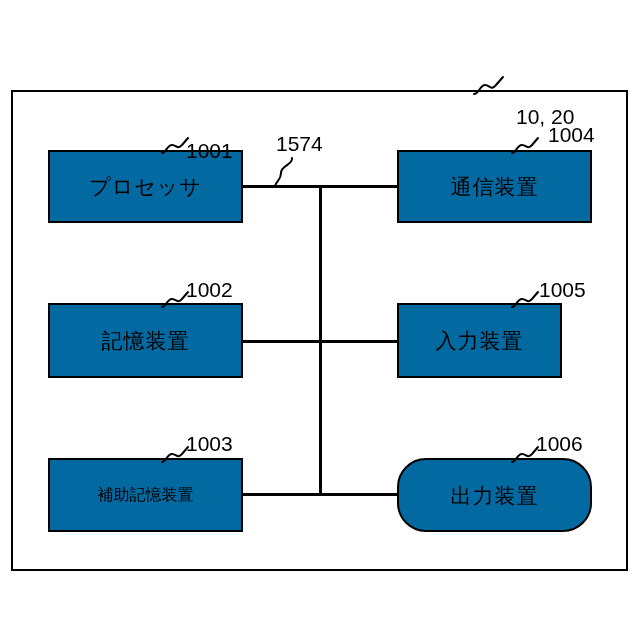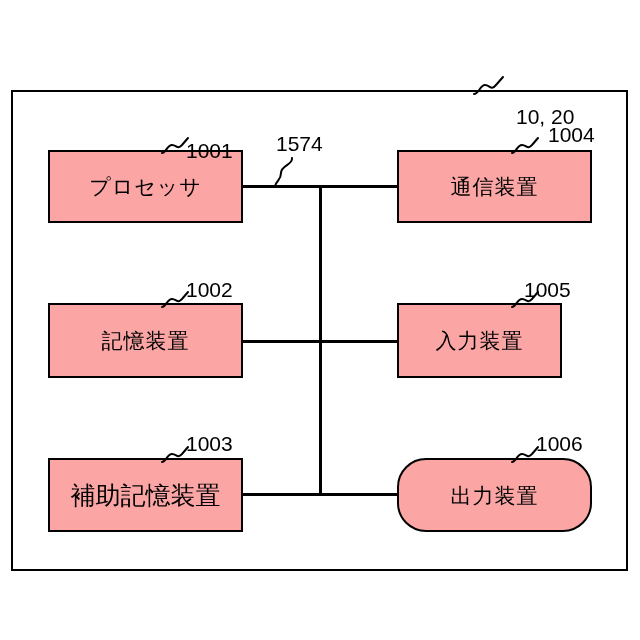--- a/index.html
+++ b/index.html
@@ -28,35 +28,35 @@
     height: 481px;
     border: 2px solid #000000;
     box-sizing: border-box;
     background: transparent;
   }
   
   .block {
     position: absolute;
     border: 2px solid #000000;
     box-sizing: border-box;
-    background: #fca5a5;
+    background: #0369a1;
     display: flex;
     align-items: center;
     justify-content: center;
     z-index: 3;
   }
   .block-label {
     font-size: 21px;
     letter-spacing: 1px;
     line-height: 1;
     white-space: nowrap;
     color: #000000;
   }
   .block-label.compact {
-    font-size: 25px;
+    font-size: 16px;
     letter-spacing: 0px;
   }
   
   .ref-num {
     position: absolute;
     font-size: 21px;
     line-height: 1;
     white-space: nowrap;
     color: #000000;
     z-index: 4;
@@ -135,21 +135,21 @@
     <span class="block-label">通信装置</span>
   </div>
   <div class="ref-num" style="left:548px; top:124px;">1004</div>
   <svg class="leader" style="left:510px; top:134px;" width="30" height="22" viewBox="0 0 30 22">
     <path d="M2 19 C6 19 7 11 12 11 C17 11 17 16 22 11 L28 4"></path>
   </svg>
 
   <div class="block" style="left:397px; top:303px; width:165px; height:75px;">
     <span class="block-label">入力装置</span>
   </div>
-  <div class="ref-num" style="left:524px; top:279px;">1005</div>
+  <div class="ref-num" style="left:539px; top:279px;">1005</div>
   <svg class="leader" style="left:510px; top:288px;" width="30" height="22" viewBox="0 0 30 22">
     <path d="M2 19 C6 19 7 11 12 11 C17 11 17 16 22 11 L28 4"></path>
   </svg>
 
   <div class="block" style="left:397px; top:458px; width:195px; height:74px;border-radius:29px;">
     <span class="block-label">出力装置</span>
   </div>
   <div class="ref-num" style="left:536px; top:433px;">1006</div>
   <svg class="leader" style="left:510px; top:443px;" width="30" height="22" viewBox="0 0 30 22">
     <path d="M2 19 C6 19 7 11 12 11 C17 11 17 16 22 11 L28 4"></path>

